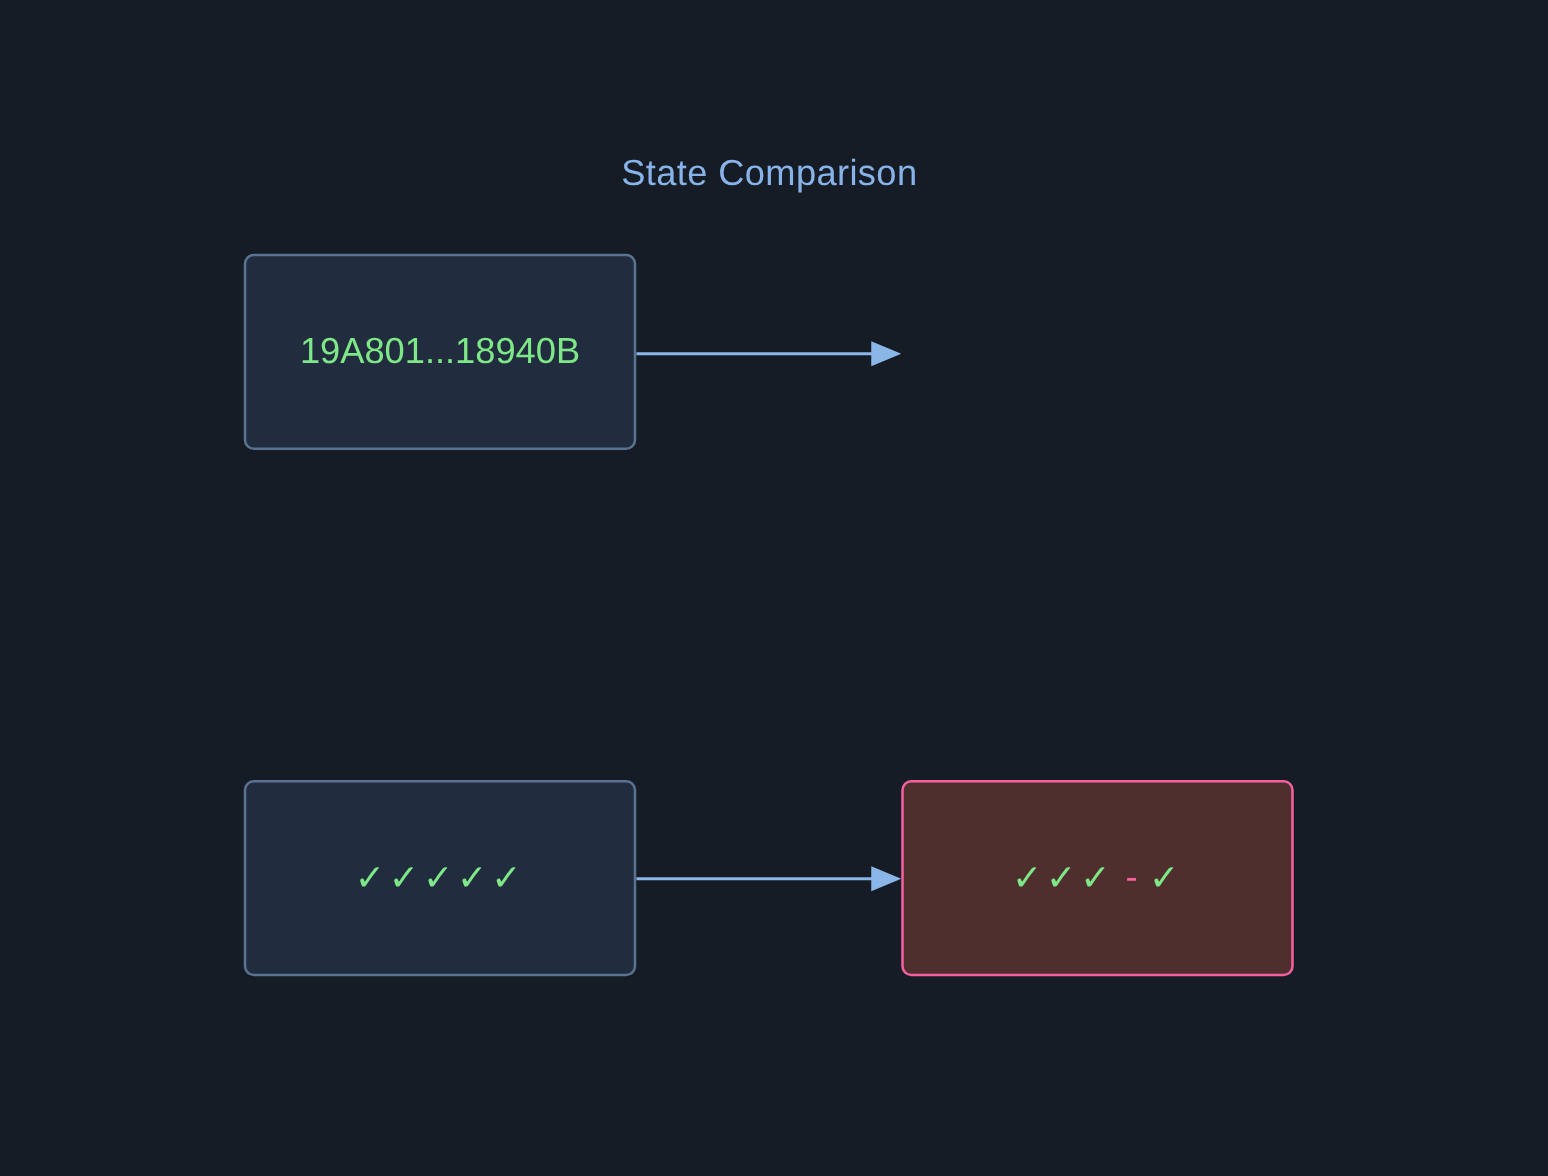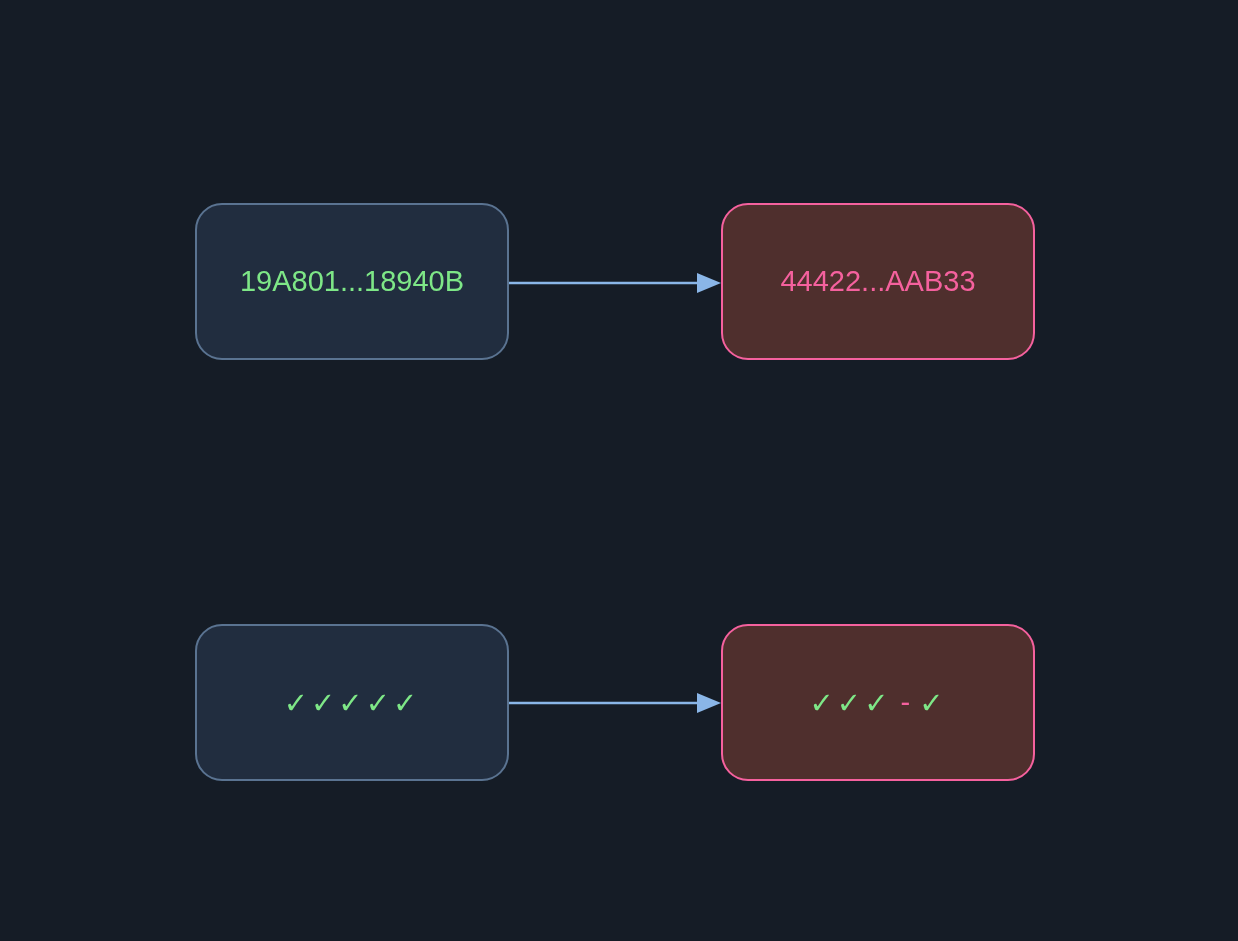--- a/index.html
+++ b/index.html
@@ -23,21 +23,21 @@
     color: var(--section-title, #88b3e8);
     letter-spacing: 0.3px;
   }
   .title-state { top: 123px; }
   .title-config { top: 543px; }
 
   .node {
     position: absolute;
     width: 314px;
     height: 157px;
-    border-radius: 27px;
+    border-radius: 8px;
     box-sizing: border-box;
     display: flex;
     align-items: center;
     justify-content: center;
     font-size: 29px;
   }
   .node.source {
     background: var(--source-fill, #212d3f);
     border: 2px solid var(--source-border, #5a7391);
   }
@@ -71,33 +71,31 @@
   }
   .arrow polygon {
     fill: var(--arrow, #8ab6e8);
   }
 </style>
 </head>
 <body>
 
 <div class="canvas">
 
+  <div class="section-title title-state">State Comparison</div>
 
   <div class="node source pos-r1-src">
     <span class="green-text">19A801...18940B</span>
   </div>
 
   <svg class="arrow pos-a1" viewBox="0 0 212 26">
     <line x1="0" y1="13" x2="190" y2="13"></line>
     <polygon points="188,3 212,13 188,23"></polygon>
   </svg>
 
-  <div class="node target pos-r1-tgt">
-    <span class="pink-text">44422...AAB33</span>
-  </div>
 
 
   <div class="node source pos-r2-src">
     <span class="green-text checks">✓✓✓✓✓</span>
   </div>
 
   <svg class="arrow pos-a2" viewBox="0 0 212 26">
     <line x1="0" y1="13" x2="190" y2="13"></line>
     <polygon points="188,3 212,13 188,23"></polygon>
   </svg>

